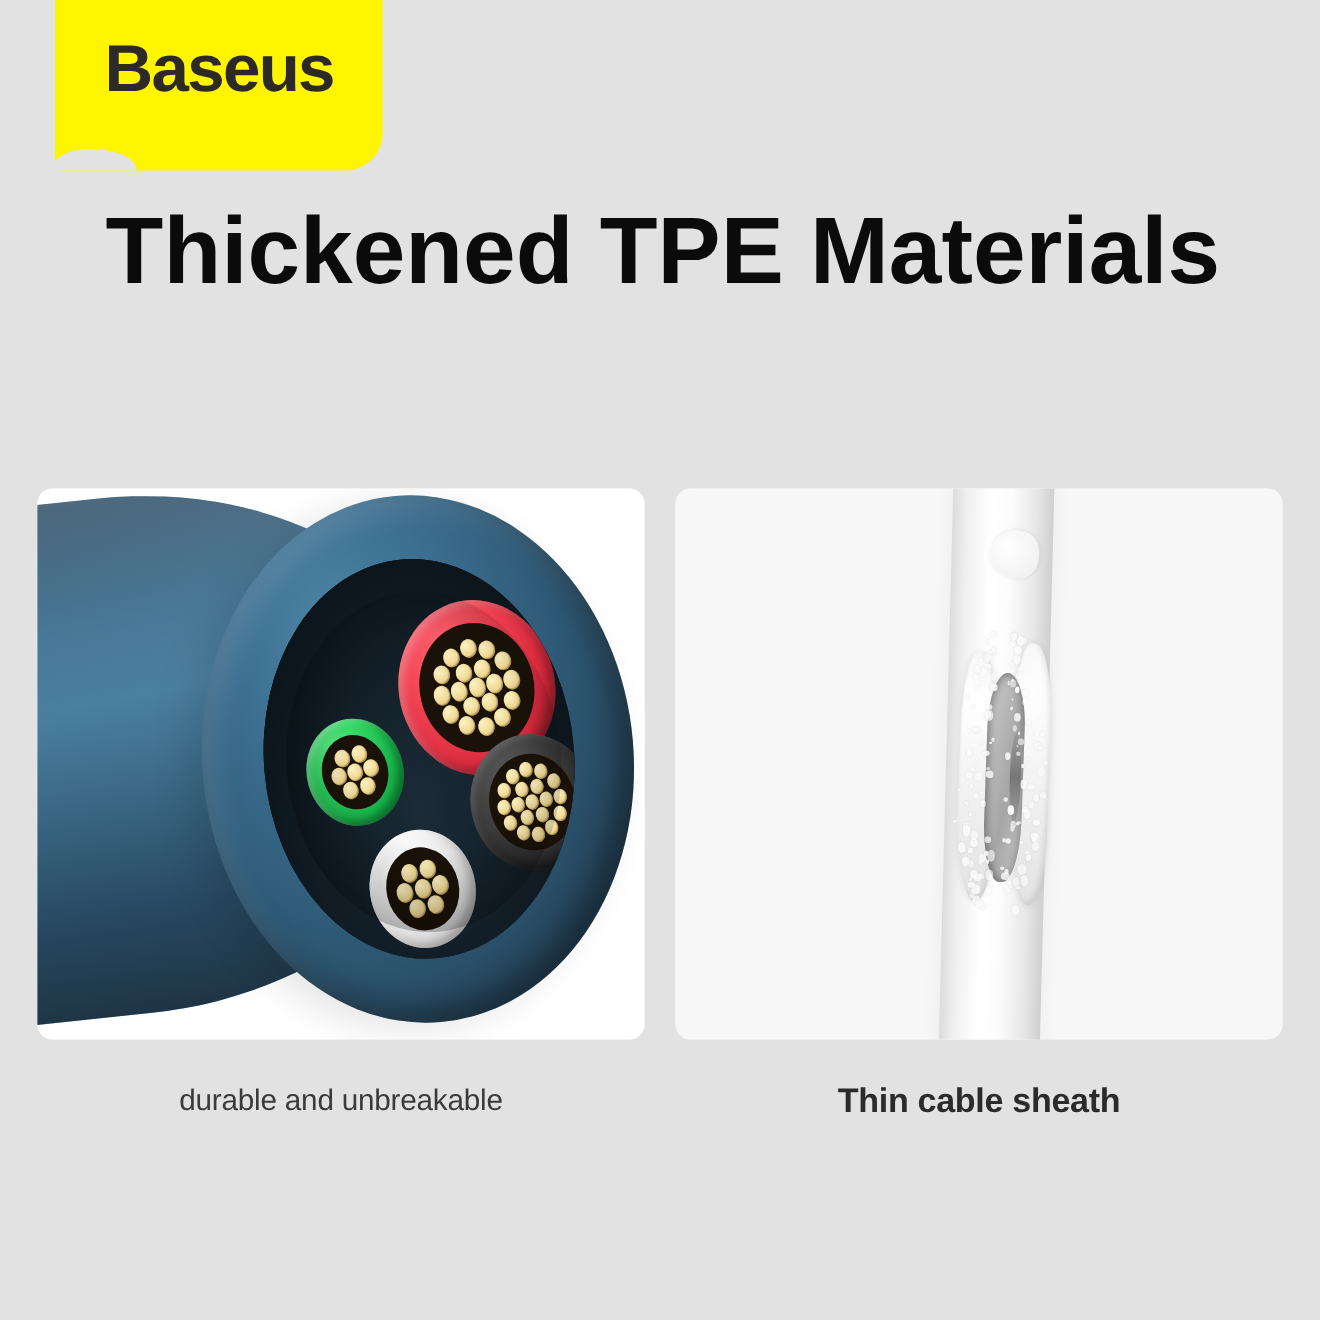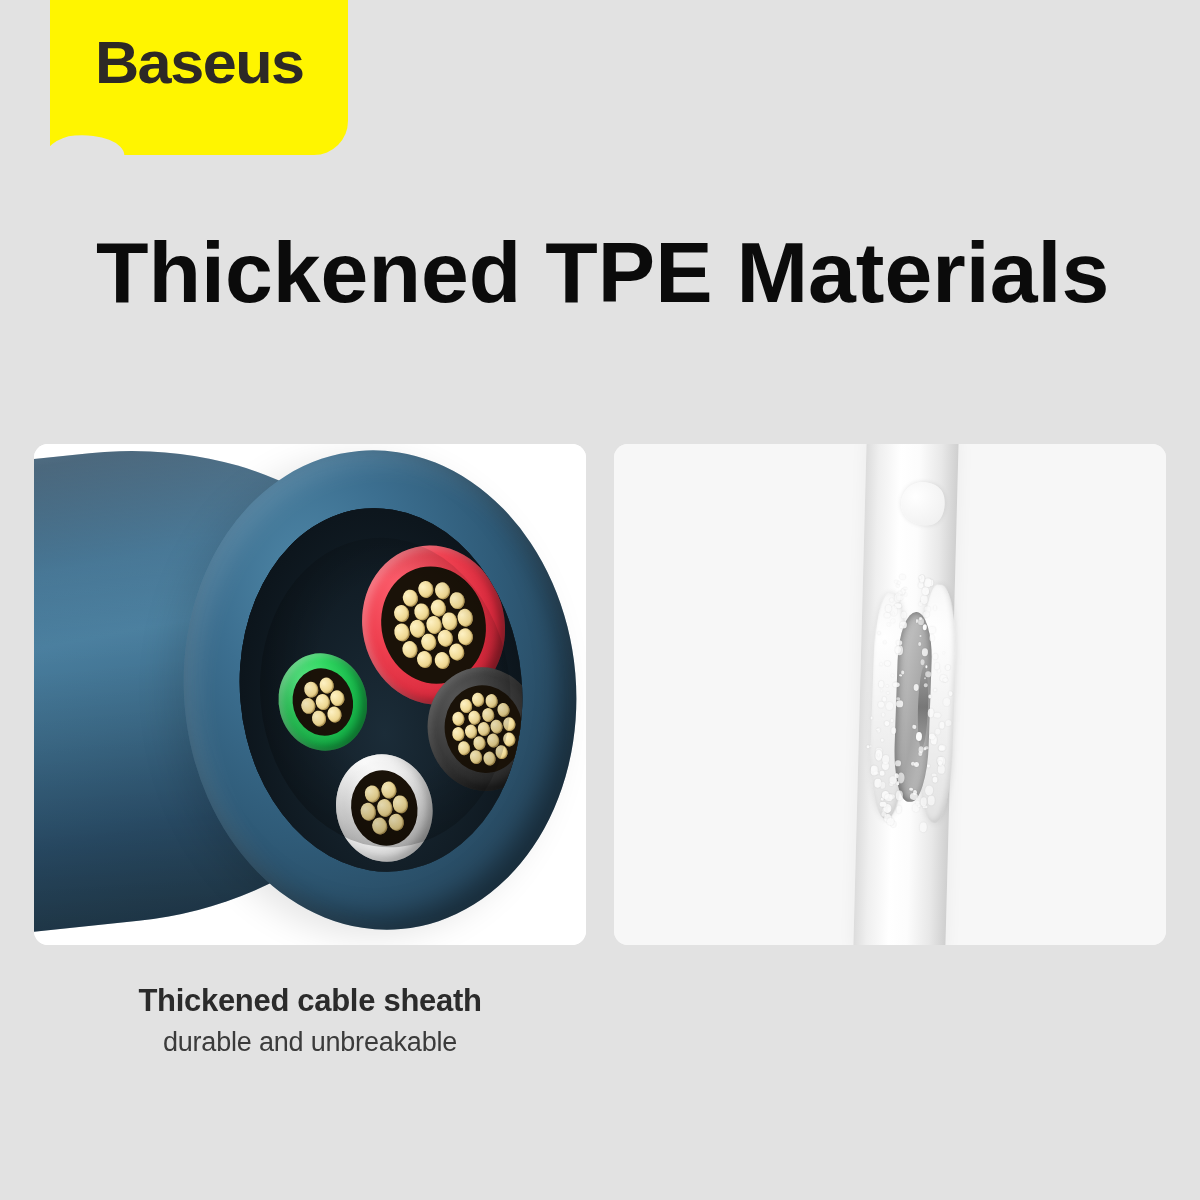--- a/index.html
+++ b/index.html
@@ -58,21 +58,20 @@
   .headline-line {
     font-family:"Liberation Sans", sans-serif;
     font-weight:bold;
     font-size:86px;
     line-height:104px;
     color:#0b0b0b;
     letter-spacing:-0.5px;
     white-space:nowrap;
     transform:scaleX(1.0);
     transform-origin:left center;
-    margin-top:44px;
   }
   .headline-line.l1 { font-size:86px; letter-spacing:0px; }
   .headline-line.l2 { font-size:86px; margin-left:-26px; letter-spacing:-0.2px; }
 
   
   .cards {
     position:absolute;
     left:34px; top:444px;
     width:1132px; height:501px;
     display:flex;
@@ -595,20 +594,20 @@
               <i style="width: 4.12023px; height: 3.66924px; left: 47.134px; top: 24.4877px; opacity: 0.57;"></i>
             </div>
         </div>
       </div>
     </div>
 
   </div>
 
   <div class="captions">
     <div class="caption">
-      <div class="caption-title">Thickened cable sheath</div>
       <div class="caption-sub">durable and unbreakable</div>
     </div>
     <div class="caption">
+      <div class="caption-title">Thin cable sheath</div>
     </div>
   </div>
 
 </div>
 
 </body></html>

